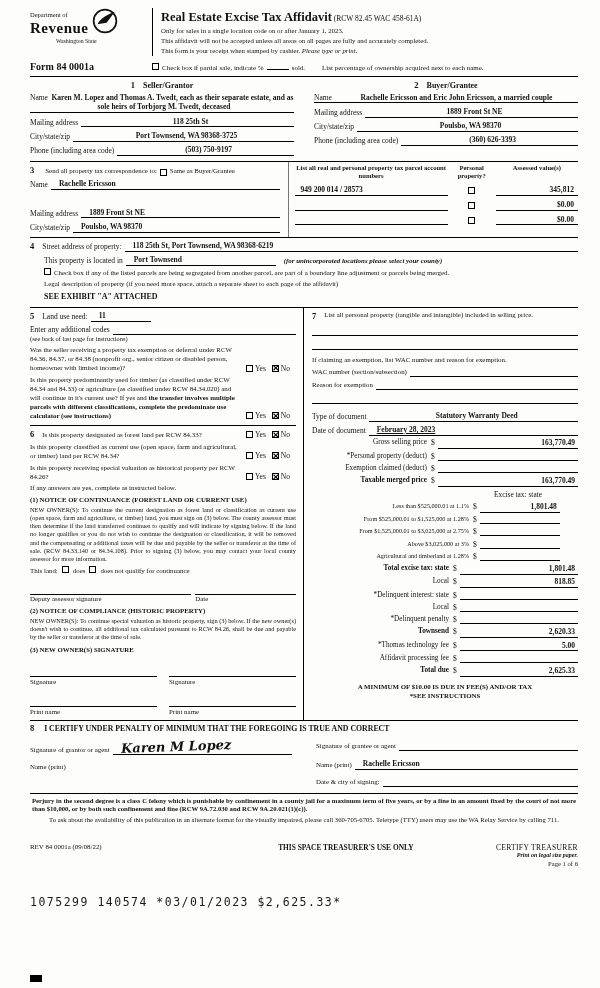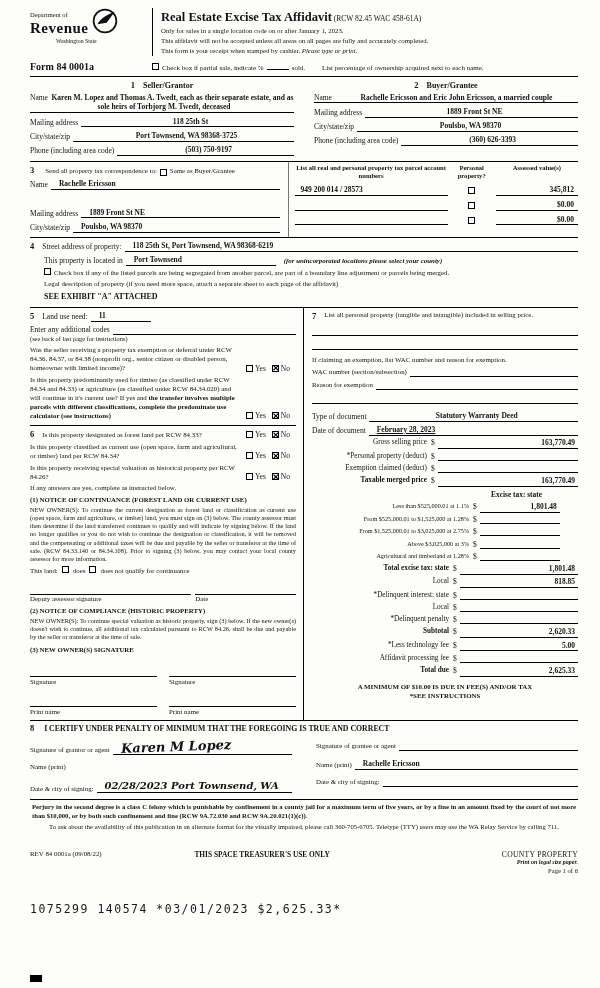--- a/index.html
+++ b/index.html
@@ -93,39 +93,39 @@
 
   
   .mrow { display:flex; align-items:flex-start; margin-top:2.5px; }
   .mlabel { text-align:right; padding-right:3px; white-space:nowrap; }
   .dollar { padding:0 3px 0 1px; flex:none; }
   .mval { flex:1; border-bottom:1px solid #000; text-align:right; font-weight:bold; min-height:9px; padding-right:3px; }
   .price .mlabel { width:118px; font-size:7.2px; }
   .rates .mlabel { width:160px; font-size:6.2px; }
   .rates .mval { max-width:80px; }
   .totals .mlabel { width:140px; font-size:7.2px; }
-  .excise-head { font-weight:bold; text-align:right; margin:3px 36px 0 0; font-size:7.4px; }
+  .excise-head { font-weight:normal; text-align:right; margin:3px 36px 0 0; font-size:7.4px; }
   .blankline { border-bottom:1px solid #000; height:10px; margin-top:4px; }
   .minnote { font-weight:bold; text-align:center; font-size:6.9px; margin-top:6px; }
 
   .sec8 { border-top:1.5px solid #000; padding-top:2px; }
   .certify { font-weight:bold; font-size:7.8px; }
   .sign2 { display:flex; }
   .signcol { width:50%; padding:4px 12px 4px 0; }
   .signcol + .signcol { padding-left:12px; padding-right:0; }
   .handwriting { font-family:"DejaVu Serif", serif; font-style:italic; font-weight:bold; font-size:13px; line-height:0.8; transform:rotate(-2deg); display:inline-block; }
   .hand-sm { font-family:"DejaVu Serif", serif; font-style:italic; font-weight:bold; font-size:10px; }
 
   .perjury { border-top:1px solid #000; margin-top:2px; padding:3px 2px 2px 2px; }
   .perjury .p1 { font-size:6.7px; font-weight:bold; text-align:justify; }
   .perjury .p2 { font-size:6.7px; text-align:center; margin-top:2px; }
 
   .footer { display:flex; margin-top:16px; align-items:flex-start; }
   .f-left { width:30%; font-size:6.9px; }
-  .f-center { width:40%; text-align:left; font-weight:bold; font-size:7.4px; }
+  .f-center { width:40%; text-align:right; font-weight:bold; font-size:7.4px; }
   .f-right { width:30%; text-align:right; }
   .f-right .ct { font-size:7.6px; letter-spacing:0.3px; }
   .f-right .lp { font-size:6px; font-weight:bold; font-style:italic; }
   .f-right .pg { font-size:6.6px; }
 
   .stamp { margin-top:26px; font-family:"DejaVu Sans Mono", monospace; font-size:11.5px; letter-spacing:1.5px; color:#1a1a1a; }
   .regmark { position:absolute; left:30px; bottom:6px; width:12px; height:7px; background:#000; }
 </style>
 </head>
 <body>
@@ -476,26 +476,26 @@
           <span class="mlabel">Local</span>
           <span class="dollar">$</span>
           <span class="mval"></span>
         </div>
         <div class="mrow">
           <span class="mlabel">*Delinquent penalty</span>
           <span class="dollar">$</span>
           <span class="mval"></span>
         </div>
         <div class="mrow">
-          <span class="mlabel b">Subtotal</span>
+          <span class="mlabel b">Townsend</span>
           <span class="dollar">$</span>
           <span class="mval">2,620.33</span>
         </div>
         <div class="mrow">
-          <span class="mlabel">*Less technology fee</span>
+          <span class="mlabel">*Thomas technology fee</span>
           <span class="dollar">$</span>
           <span class="mval">5.00</span>
         </div>
         <div class="mrow">
           <span class="mlabel">Affidavit processing fee</span>
           <span class="dollar">$</span>
           <span class="mval"></span>
         </div>
         <div class="mrow">
           <span class="mlabel b">Total due</span>
@@ -518,24 +518,20 @@
     </div>
     <div class="sign2">
       <div class="signcol">
         <div class="fl">
           <span class="lbl sm">Signature of grantor or agent</span>
           <span class="val" style="font-weight:normal;"><span class="handwriting">Karen M Lopez</span></span>
         </div>
         <div class="fl" style="margin-top:8px;">
           <span class="lbl sm">Name (print)</span>
         </div>
-        <div class="fl" style="margin-top:8px;">
-          <span class="lbl sm">Date &amp; city of signing:</span>
-          <span class="val" style="font-weight:normal;"><span class="hand-sm">02/28/2023  Port Townsend, WA</span></span>
-        </div>
       </div>
       <div class="signcol">
         <div class="fl">
           <span class="lbl sm">Signature of grantee or agent</span>
           <span class="val"></span>
         </div>
         <div class="fl" style="margin-top:8px;">
           <span class="lbl sm">Name (print)</span>
           <span class="val">Rachelle Ericsson</span>
         </div>
@@ -549,21 +545,21 @@
 
   <div class="perjury">
     <div class="p1">Perjury in the second degree is a class C felony which is punishable by confinement in a county jail for a maximum term of five years, or by a fine in an amount fixed by the court of not more than $10,000, or by both such confinement and fine (RCW 9A.72.030 and RCW 9A.20.021(1)(c)).</div>
     <div class="p2">To ask about the availability of this publication in an alternate format for the visually impaired, please call 360-705-6705. Teletype (TTY) users may use the WA Relay Service by calling 711.</div>
   </div>
 
   <div class="footer">
     <div class="f-left">REV 84 0001a (09/08/22)</div>
     <div class="f-center">THIS SPACE TREASURER'S USE ONLY</div>
     <div class="f-right">
-      <div class="ct">COUNTY PROPERTY</div>
+      <div class="ct">CERTIFY TREASURER</div>
       <div class="lp">Print on legal size paper.</div>
       <div class="pg">Page 1 of 6</div>
     </div>
   </div>
 
   <div class="stamp">1075299  140574  *03/01/2023  $2,625.33*</div>
 
   <div class="regmark"></div>
 </div>
 

